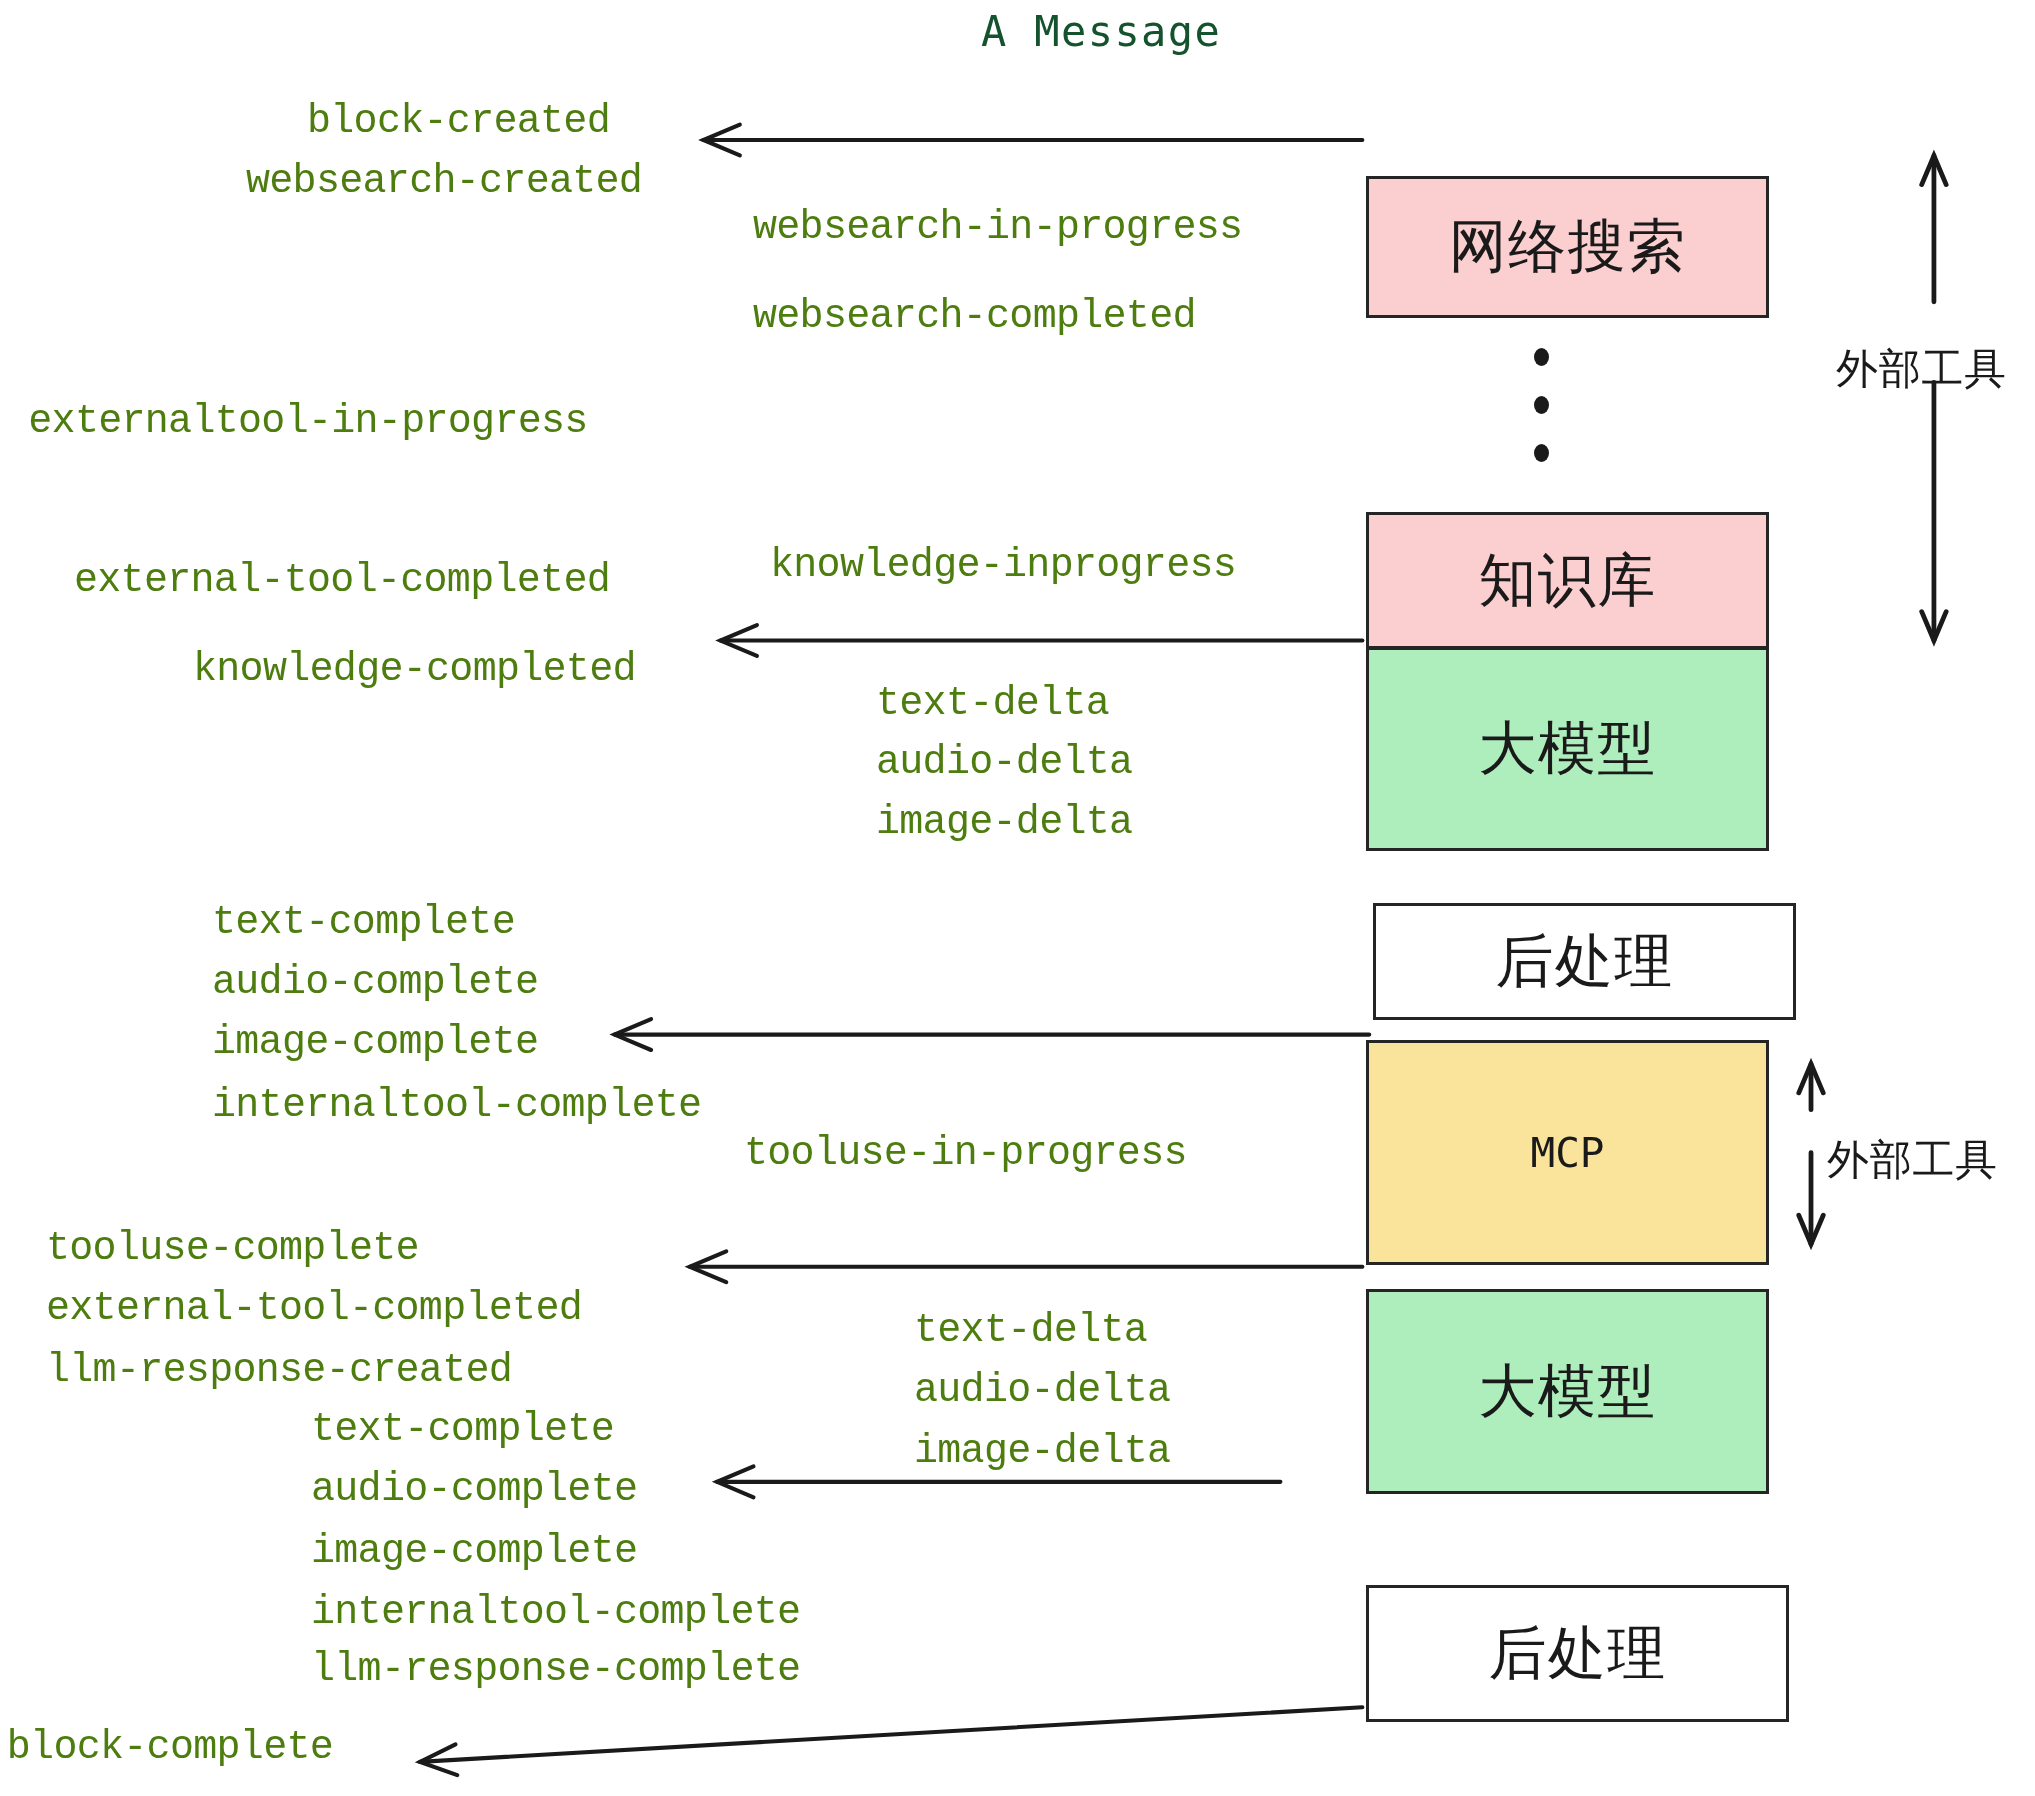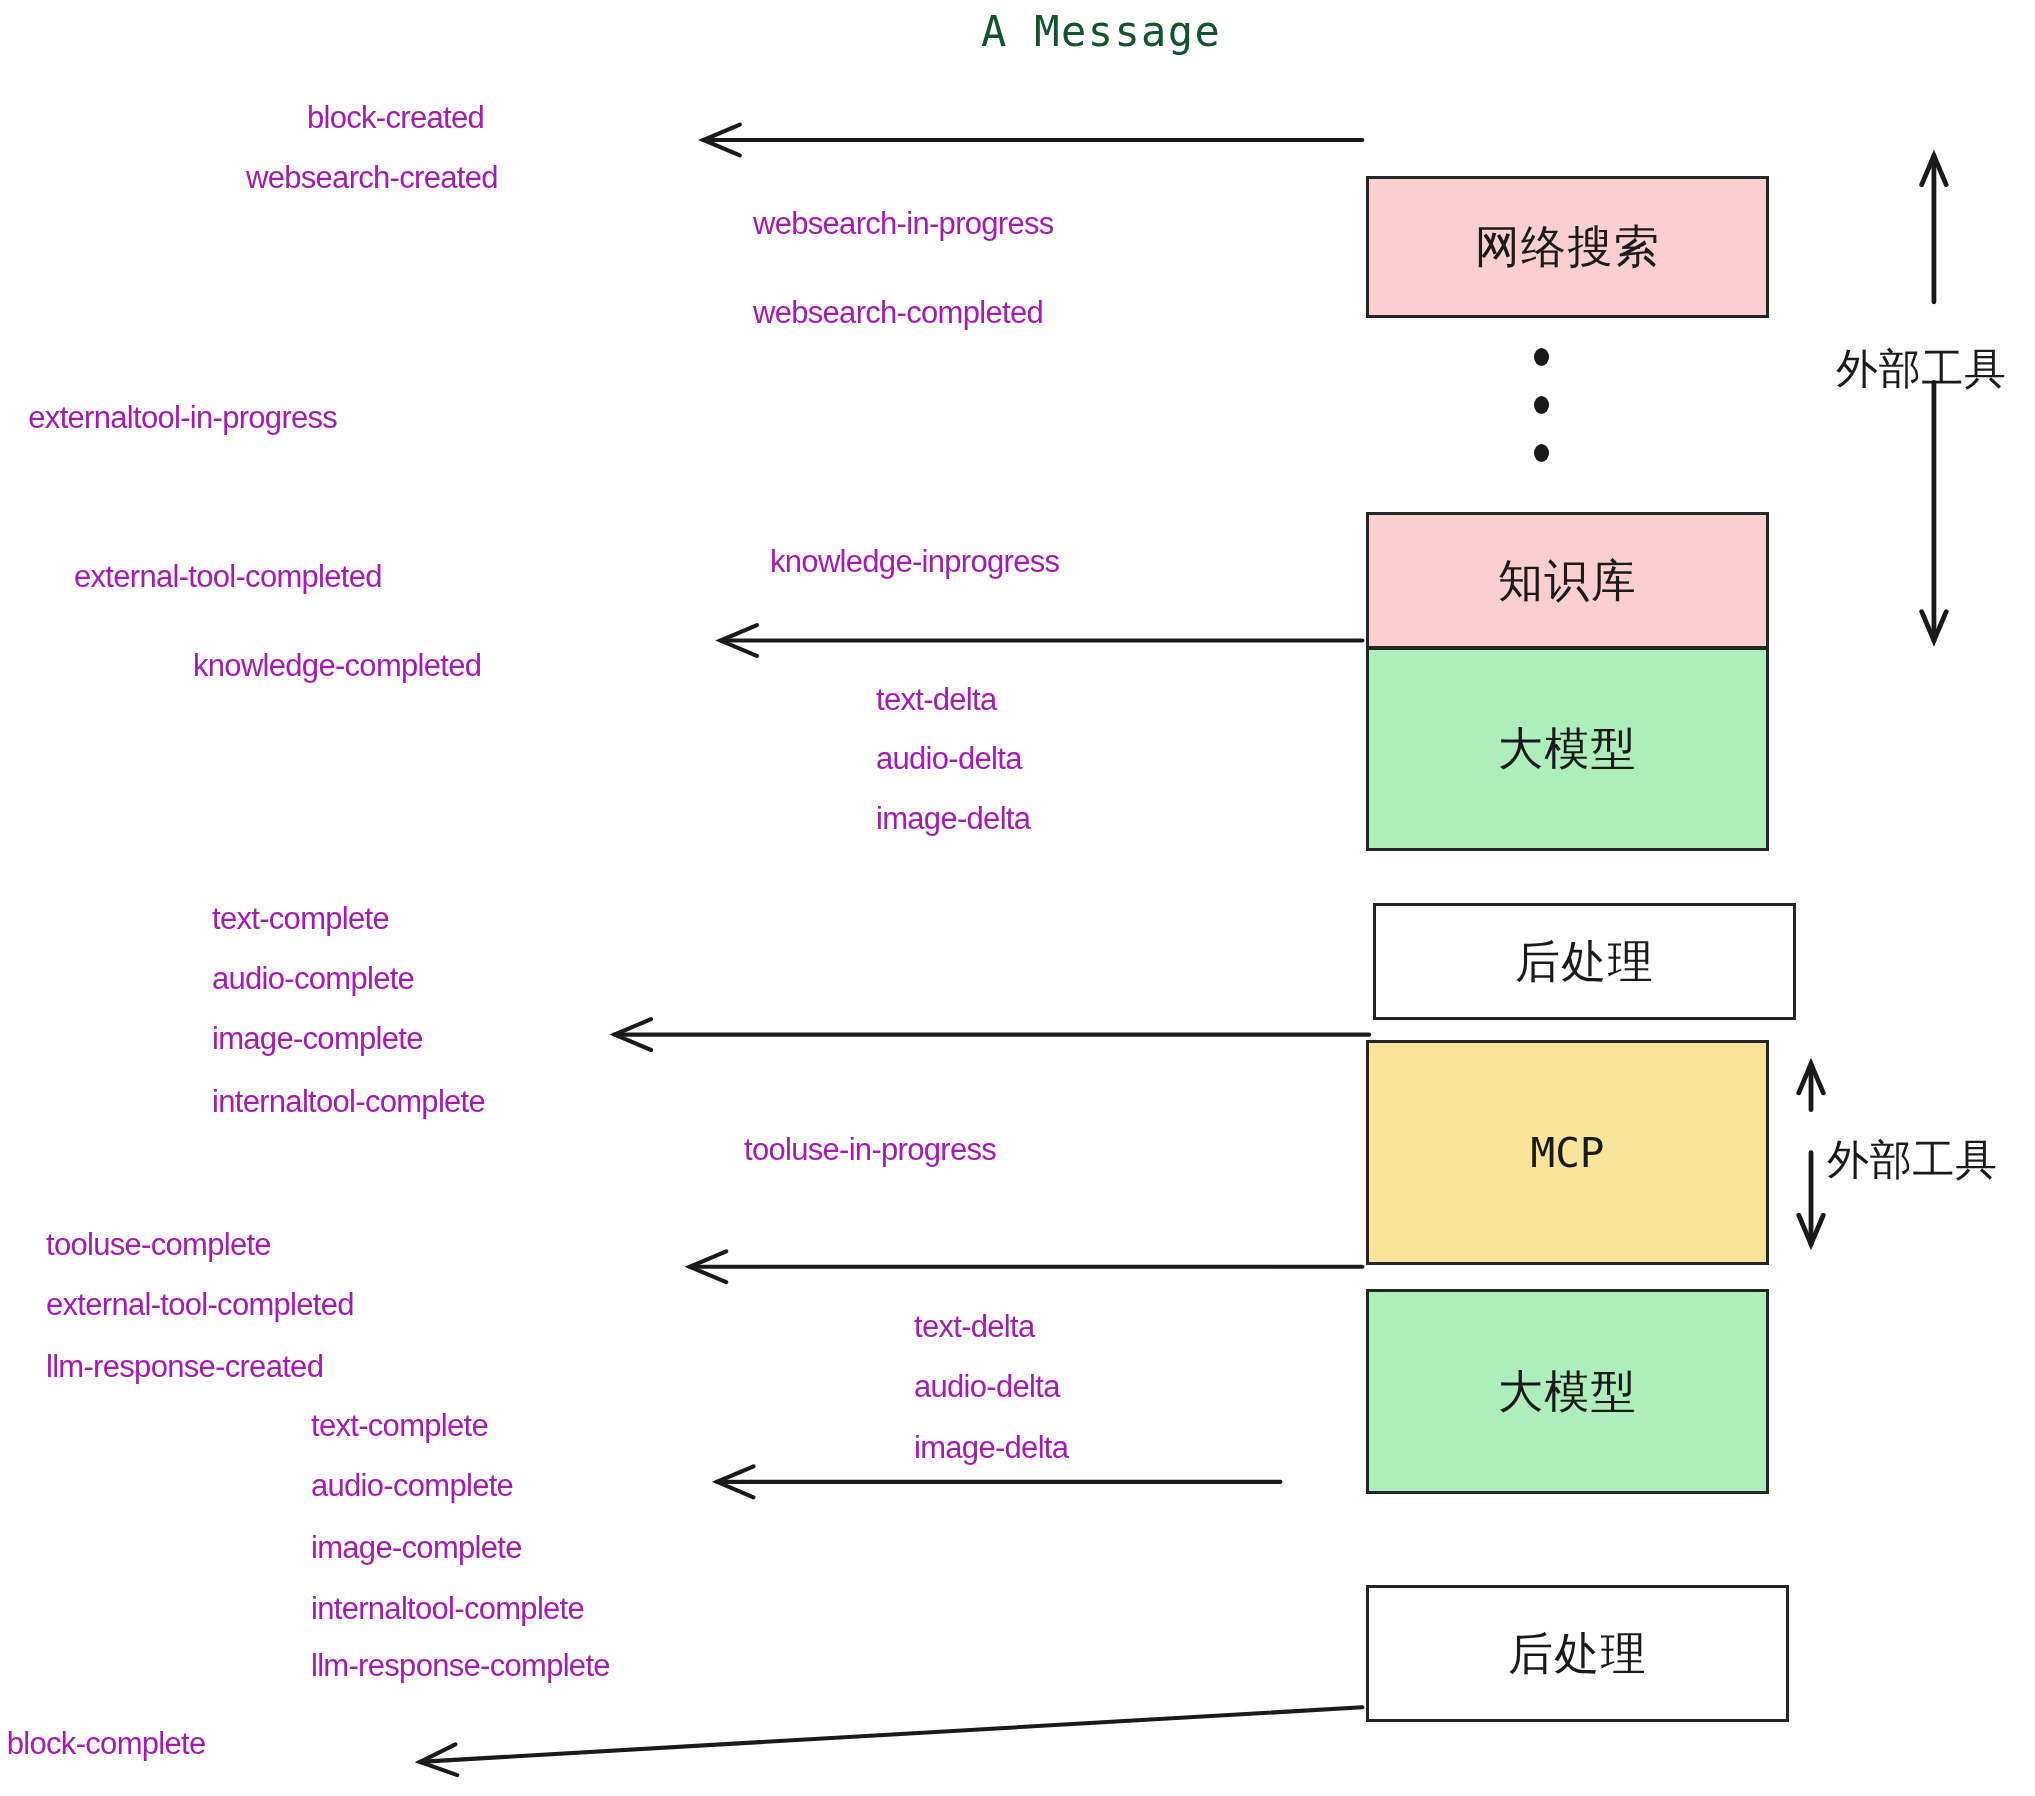--- a/index.html
+++ b/index.html
@@ -7,24 +7,24 @@
     position:relative;
     width:2035px;
     height:1796px;
     background:#ffffff;
     overflow:hidden;
     font-family:"DejaVu Sans Mono", monospace;
   }
   
   .evt{
     position:absolute;
-    font-family:Liberation Sans, sans-serif;
-    font-size:31px;
+    font-family:Liberation Mono, monospace;
+    font-size:40px;
     line-height:1.0;
-    color:#a21caf;
+    color:#4d7c0f;
     white-space:pre;
     letter-spacing:-0.7px;
   }
   
   #title{
     position:absolute;
     font-family:"DejaVu Sans Mono","Liberation Mono",monospace;
     font-size:42px;
     color:#14532d;
     white-space:pre;
@@ -35,21 +35,21 @@
     position:absolute;
     box-sizing:border-box;
     border:3.4px solid #252525;
     display:flex;
     align-items:center;
     justify-content:center;
     font-family:"DejaVu Sans","Liberation Sans",sans-serif;
     color:#1a1a1a;
   }
   .node .node-label{
-    font-size:45px;
+    font-size:58px;
     letter-spacing:1.4px;
   }
   .node.latin .node-label{
     font-family:"DejaVu Sans Mono","Liberation Mono",monospace;
     font-size:41px;
     letter-spacing:0px;
   }
   
   .grp{
     position:absolute;

